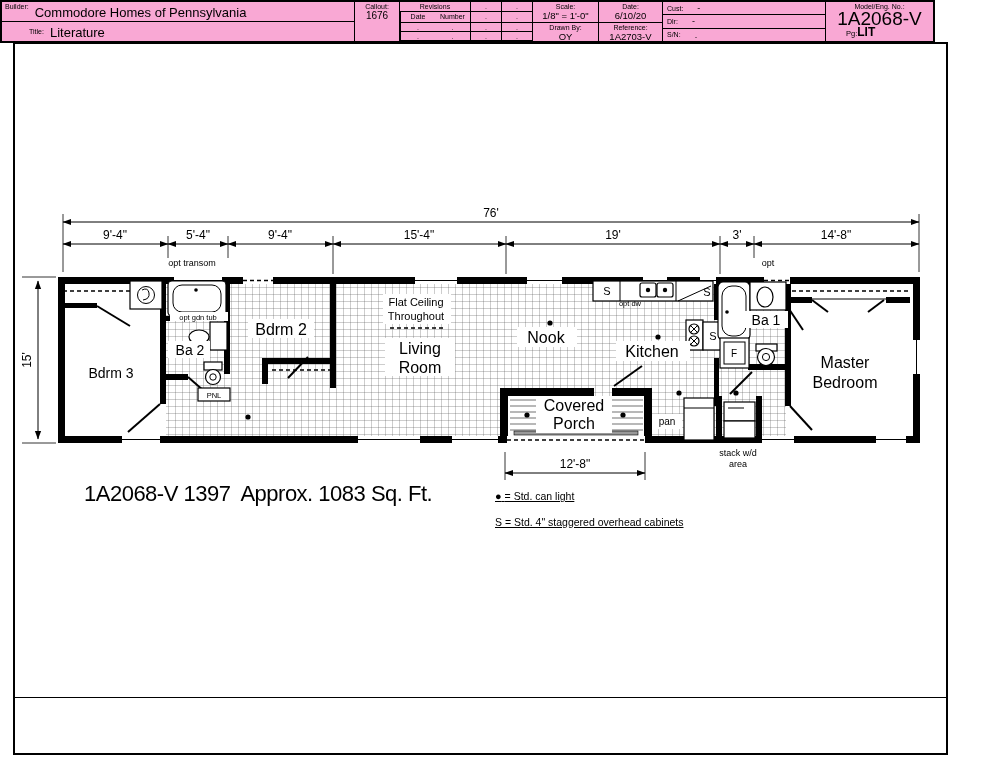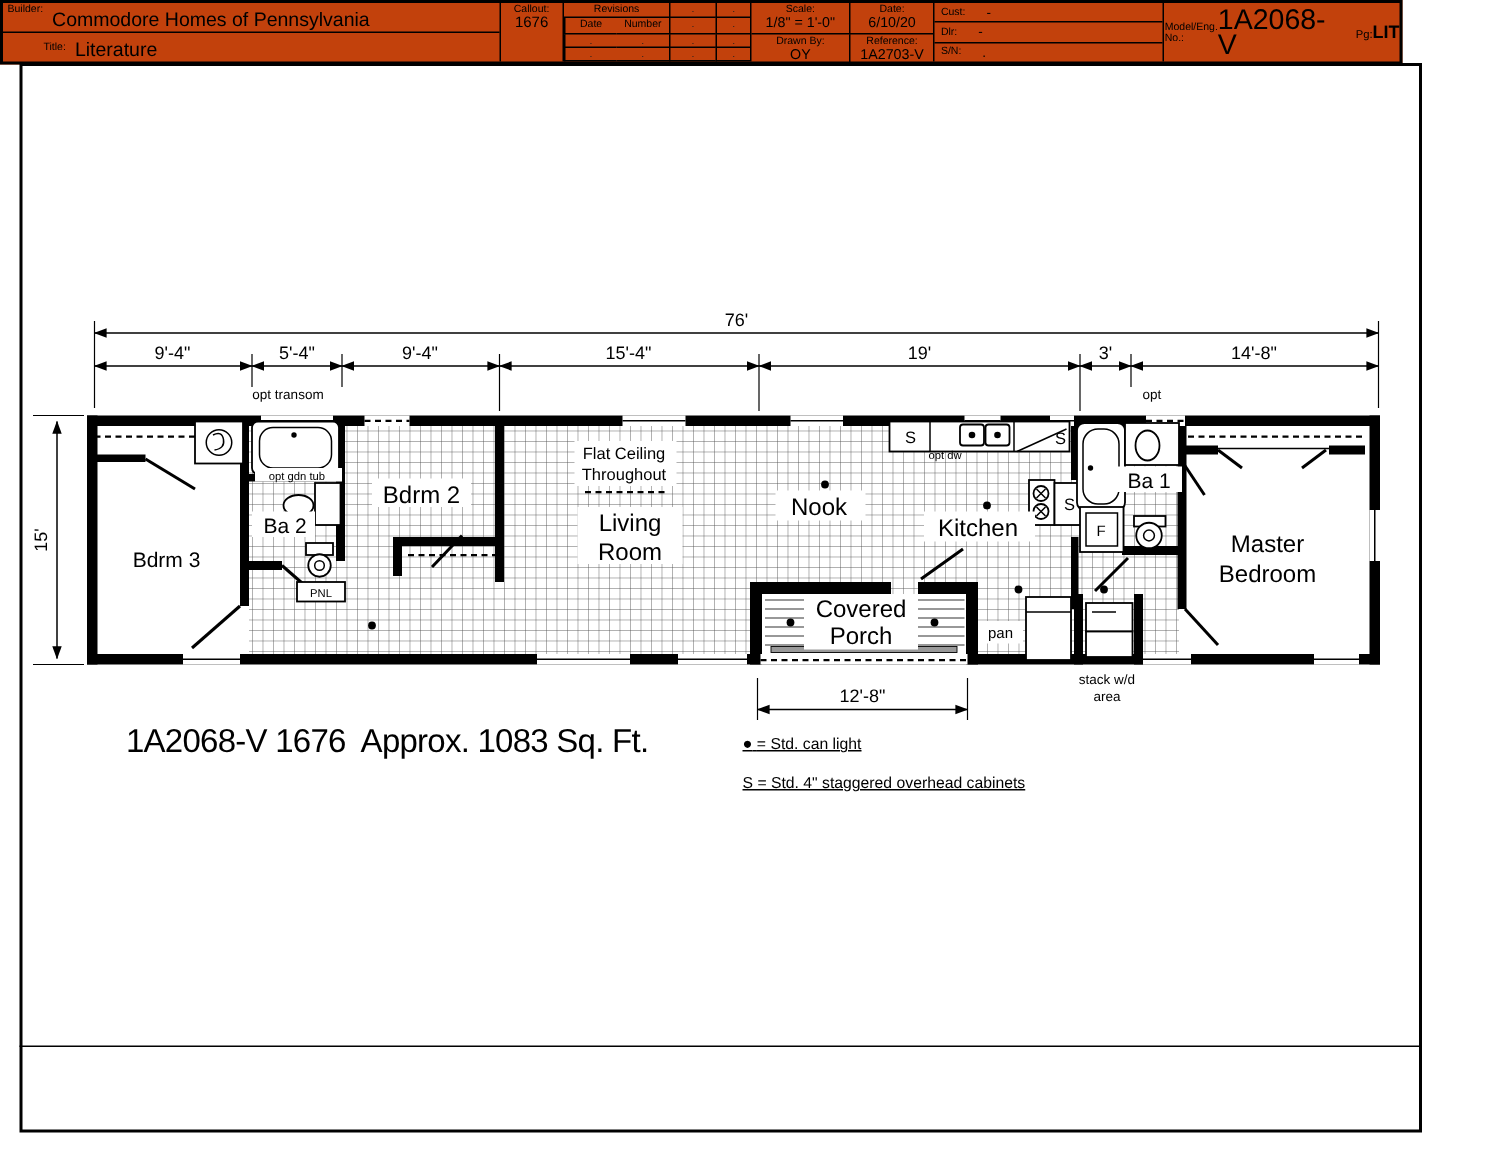--- a/index.html
+++ b/index.html
@@ -22,21 +22,21 @@
   .fixture{fill:#fff;stroke:#000;stroke-width:1.2;}
   .whitebox{fill:#fff;stroke:none;}
   .dash{stroke:#000;stroke-width:1.5;fill:none;stroke-dasharray:4 3;}
   .gridfill{fill:url(#gridpat);}
   
   .plan-title{left:84px;top:481px;font-size:22px;white-space:pre;letter-spacing:-0.5px;}
   .legend{left:495px;top:490px;font-size:10.5px;text-decoration:underline;}
   .legend .row2{margin-top:14px;}
   .bullet{font-size:11px;}
   
-  #title-block{left:13px;top:713px;width:935px;height:43px;border:2px solid #000;box-sizing:border-box;display:flex;background:#c2410c;}
+  #title-block{left:13px;top:713px;width:935px;height:43px;border:2px solid #000;box-sizing:border-box;display:flex;background:#f9a8d4;}
   #title-block *{box-sizing:border-box;}
   .lbl{font-size:7px;}
   .val{font-size:10px;}
   .tb-col{border-left:1px solid #000;height:100%;}
   .builder-cell{width:352px;border-left:none;display:flex;flex-direction:column;}
   .builder-row{height:20px;border-bottom:1.5px solid #000;padding:1px 3px;display:flex;align-items:flex-start;}
   .title-row{flex:1;padding:1px 3px;display:flex;align-items:center;margin-left:24px;}
   .builder-row .val,.title-row .val{font-size:13px;margin-left:6px;margin-top:2px;}
   .callout-cell{width:45px;text-align:center;padding-top:1px;}
   .callout-cell .val{font-size:10px;}
@@ -47,21 +47,21 @@
   .dotc{color:#222;}
   .scale-cell{width:130px;display:grid;grid-template-columns:65px 1fr;grid-template-rows:21px 1fr;}
   .scale-cell>div{border-left:1px solid #000;border-bottom:1px solid #000;text-align:center;padding-top:1px;}
   .scale-cell>div:nth-child(2n+1){border-left:none;}
   .scale-cell>div:nth-child(3),.scale-cell>div:nth-child(4){border-bottom:none;}
   .scale-cell .val{font-size:9.5px;}
   .cust-cell{width:163px;display:flex;flex-direction:column;}
   .cust-row{flex:1;border-bottom:1px solid #000;padding:1px 4px;display:flex;align-items:center;}
   .cust-row:last-child{border-bottom:none;}
   .cust-row .val{font-size:9px;margin-left:14px;}
-  .model-cell{flex:1;display:flex;align-items:center;}
+  .model-cell{flex:1;display:flex;flex-direction:column;align-items:center;}
   .model-cell .lbl{margin-top:1px;}
   .model-big{font-size:19px;line-height:17px;letter-spacing:0px;}
   .pg-row{width:100%;display:flex;align-items:flex-end;}
   .pg-row .lbl{margin-left:20px;font-size:7.5px;}
   .pg-val{flex:1;font-size:12px;font-weight:bold;line-height:11px;}
 </style>
 </head>
 <body>
 
 <div id="page-border" class="abs"></div>
@@ -372,21 +372,21 @@
 
     <line class="thin" x1="38" y1="281" x2="38" y2="439" marker-start="url(#arr)" marker-end="url(#arr)"></line>
     <text class="t-dim" transform="translate(31,360) rotate(-90)">15'</text>
 
     <rect class="whitebox" x="545" y="456" width="60" height="14"></rect>
     <line class="thin" x1="505" y1="473" x2="645" y2="473" marker-start="url(#arr)" marker-end="url(#arr)"></line>
     <text class="t-dim" x="575" y="468">12'-8"</text>
   </g>
 </svg>
 
-<div class="abs plan-title">1A2068-V 1676  Approx. 1083 Sq. Ft.</div>
+<div class="abs plan-title">1A2068-V 1397  Approx. 1083 Sq. Ft.</div>
 <div class="abs legend">
   <div>
     <span class="bullet">●</span>
     <span>= Std. can light</span>
   </div>
   <div class="row2">S = Std. 4" staggered overhead cabinets</div>
 </div>
 
 <div id="title-block">
   <div class="tb-col builder-cell">

